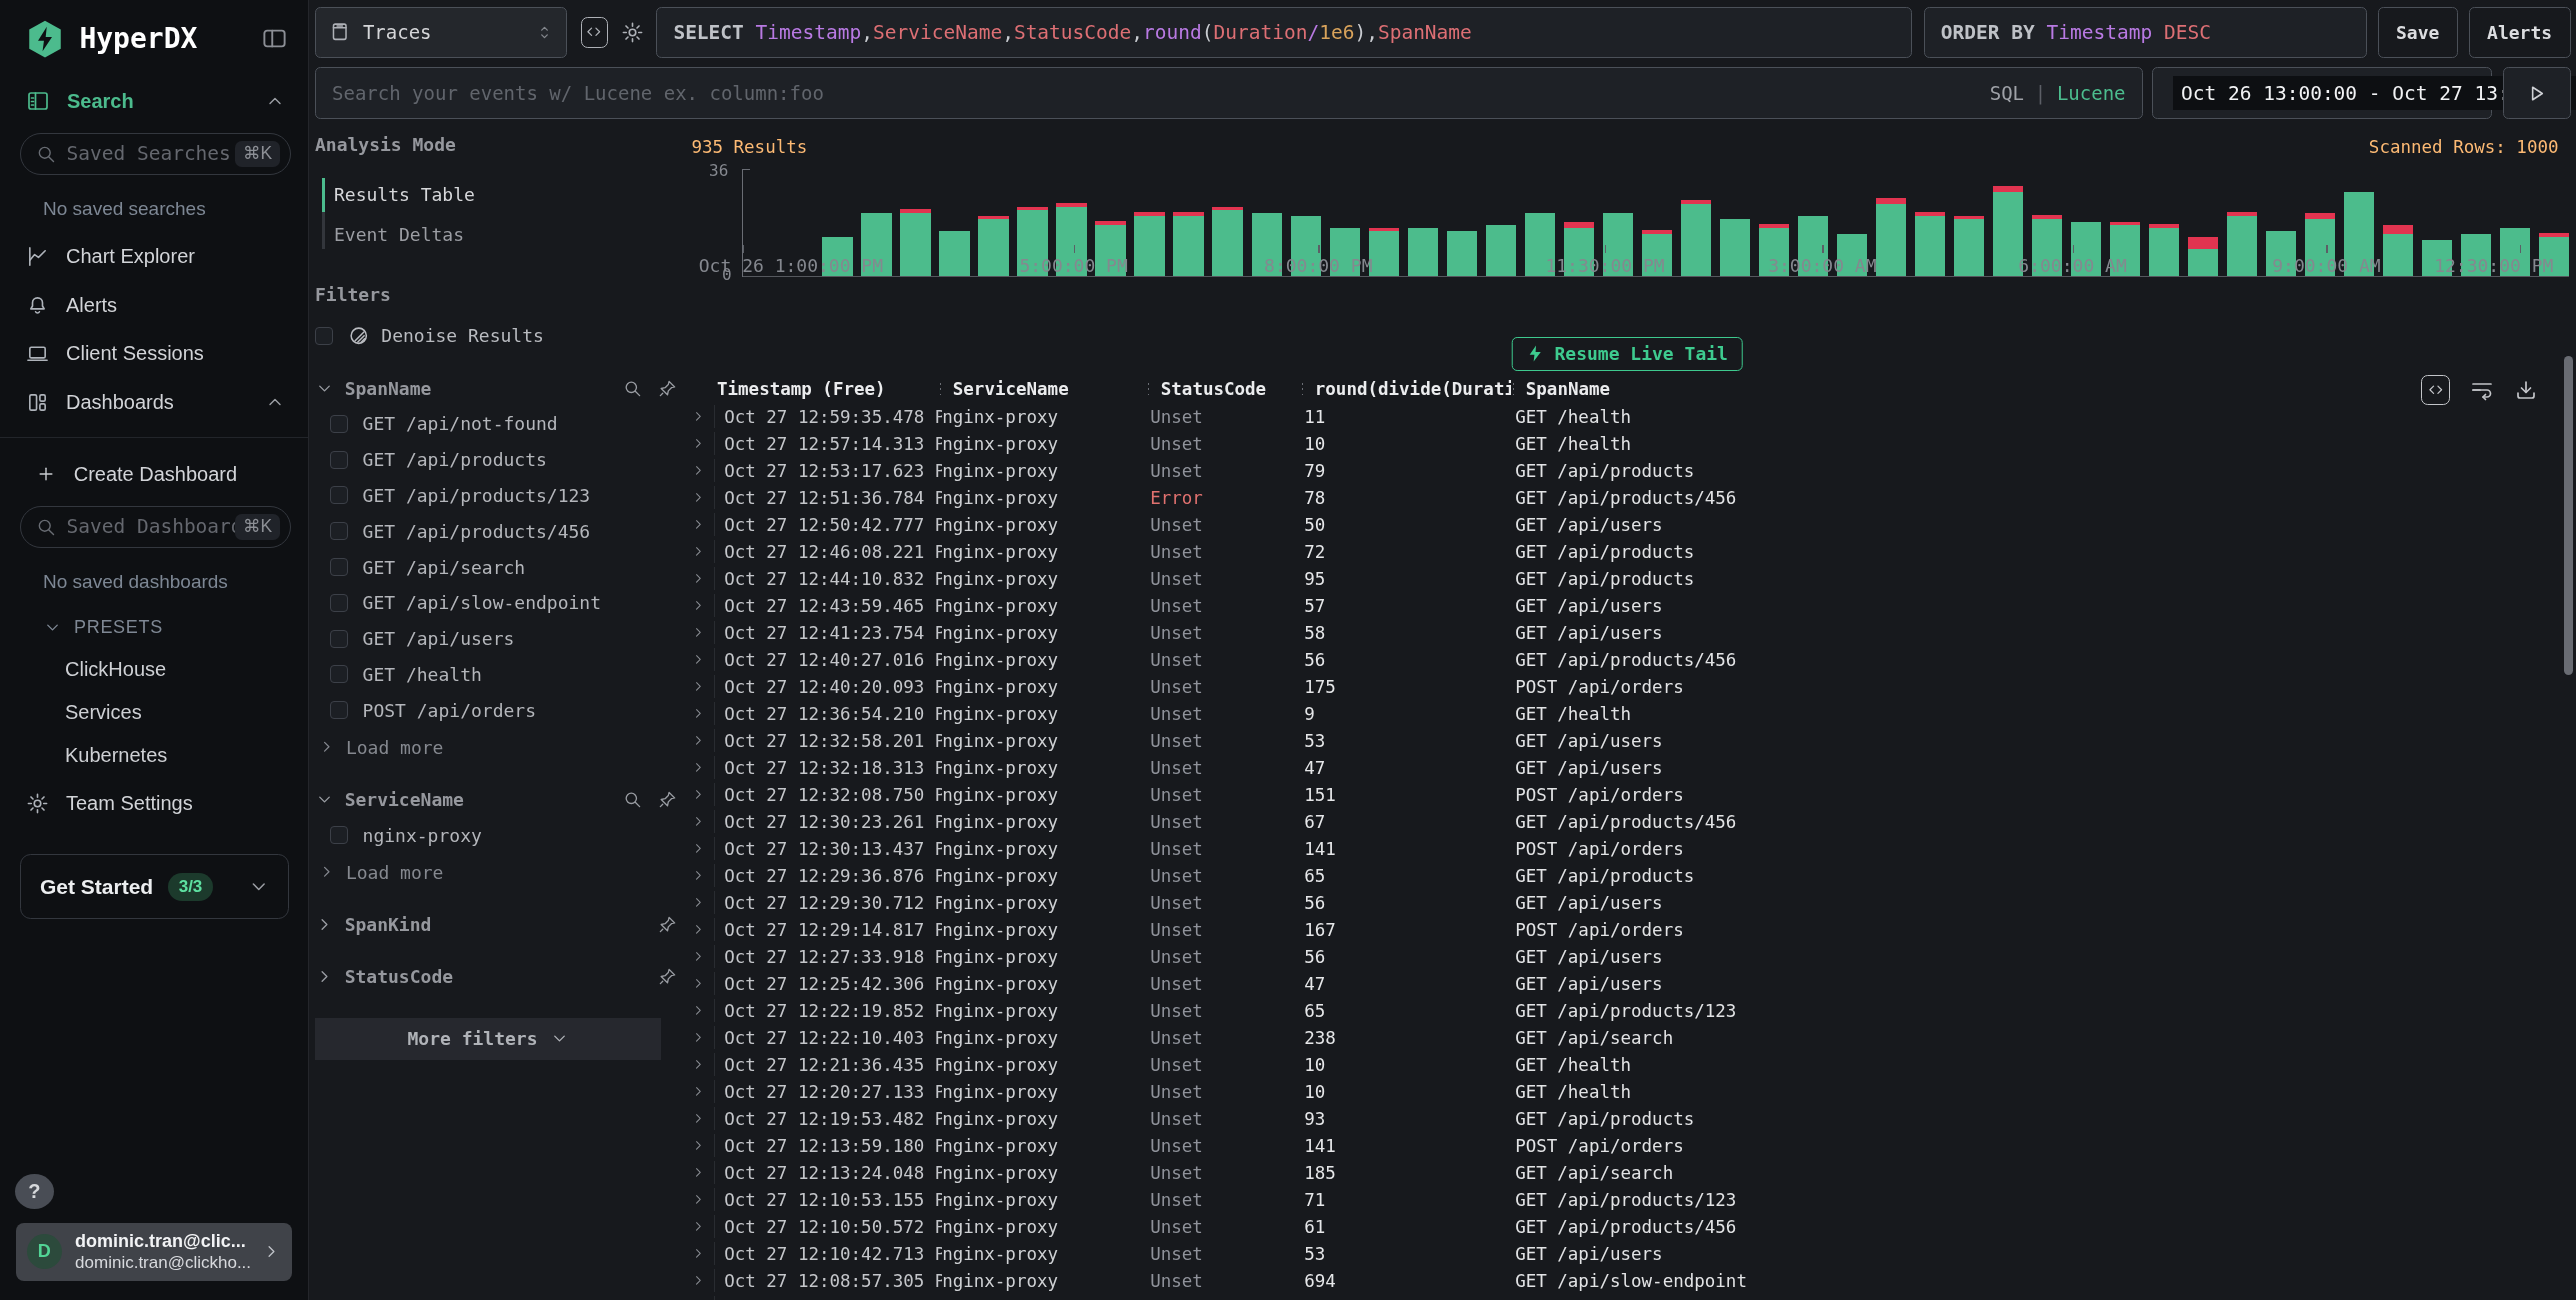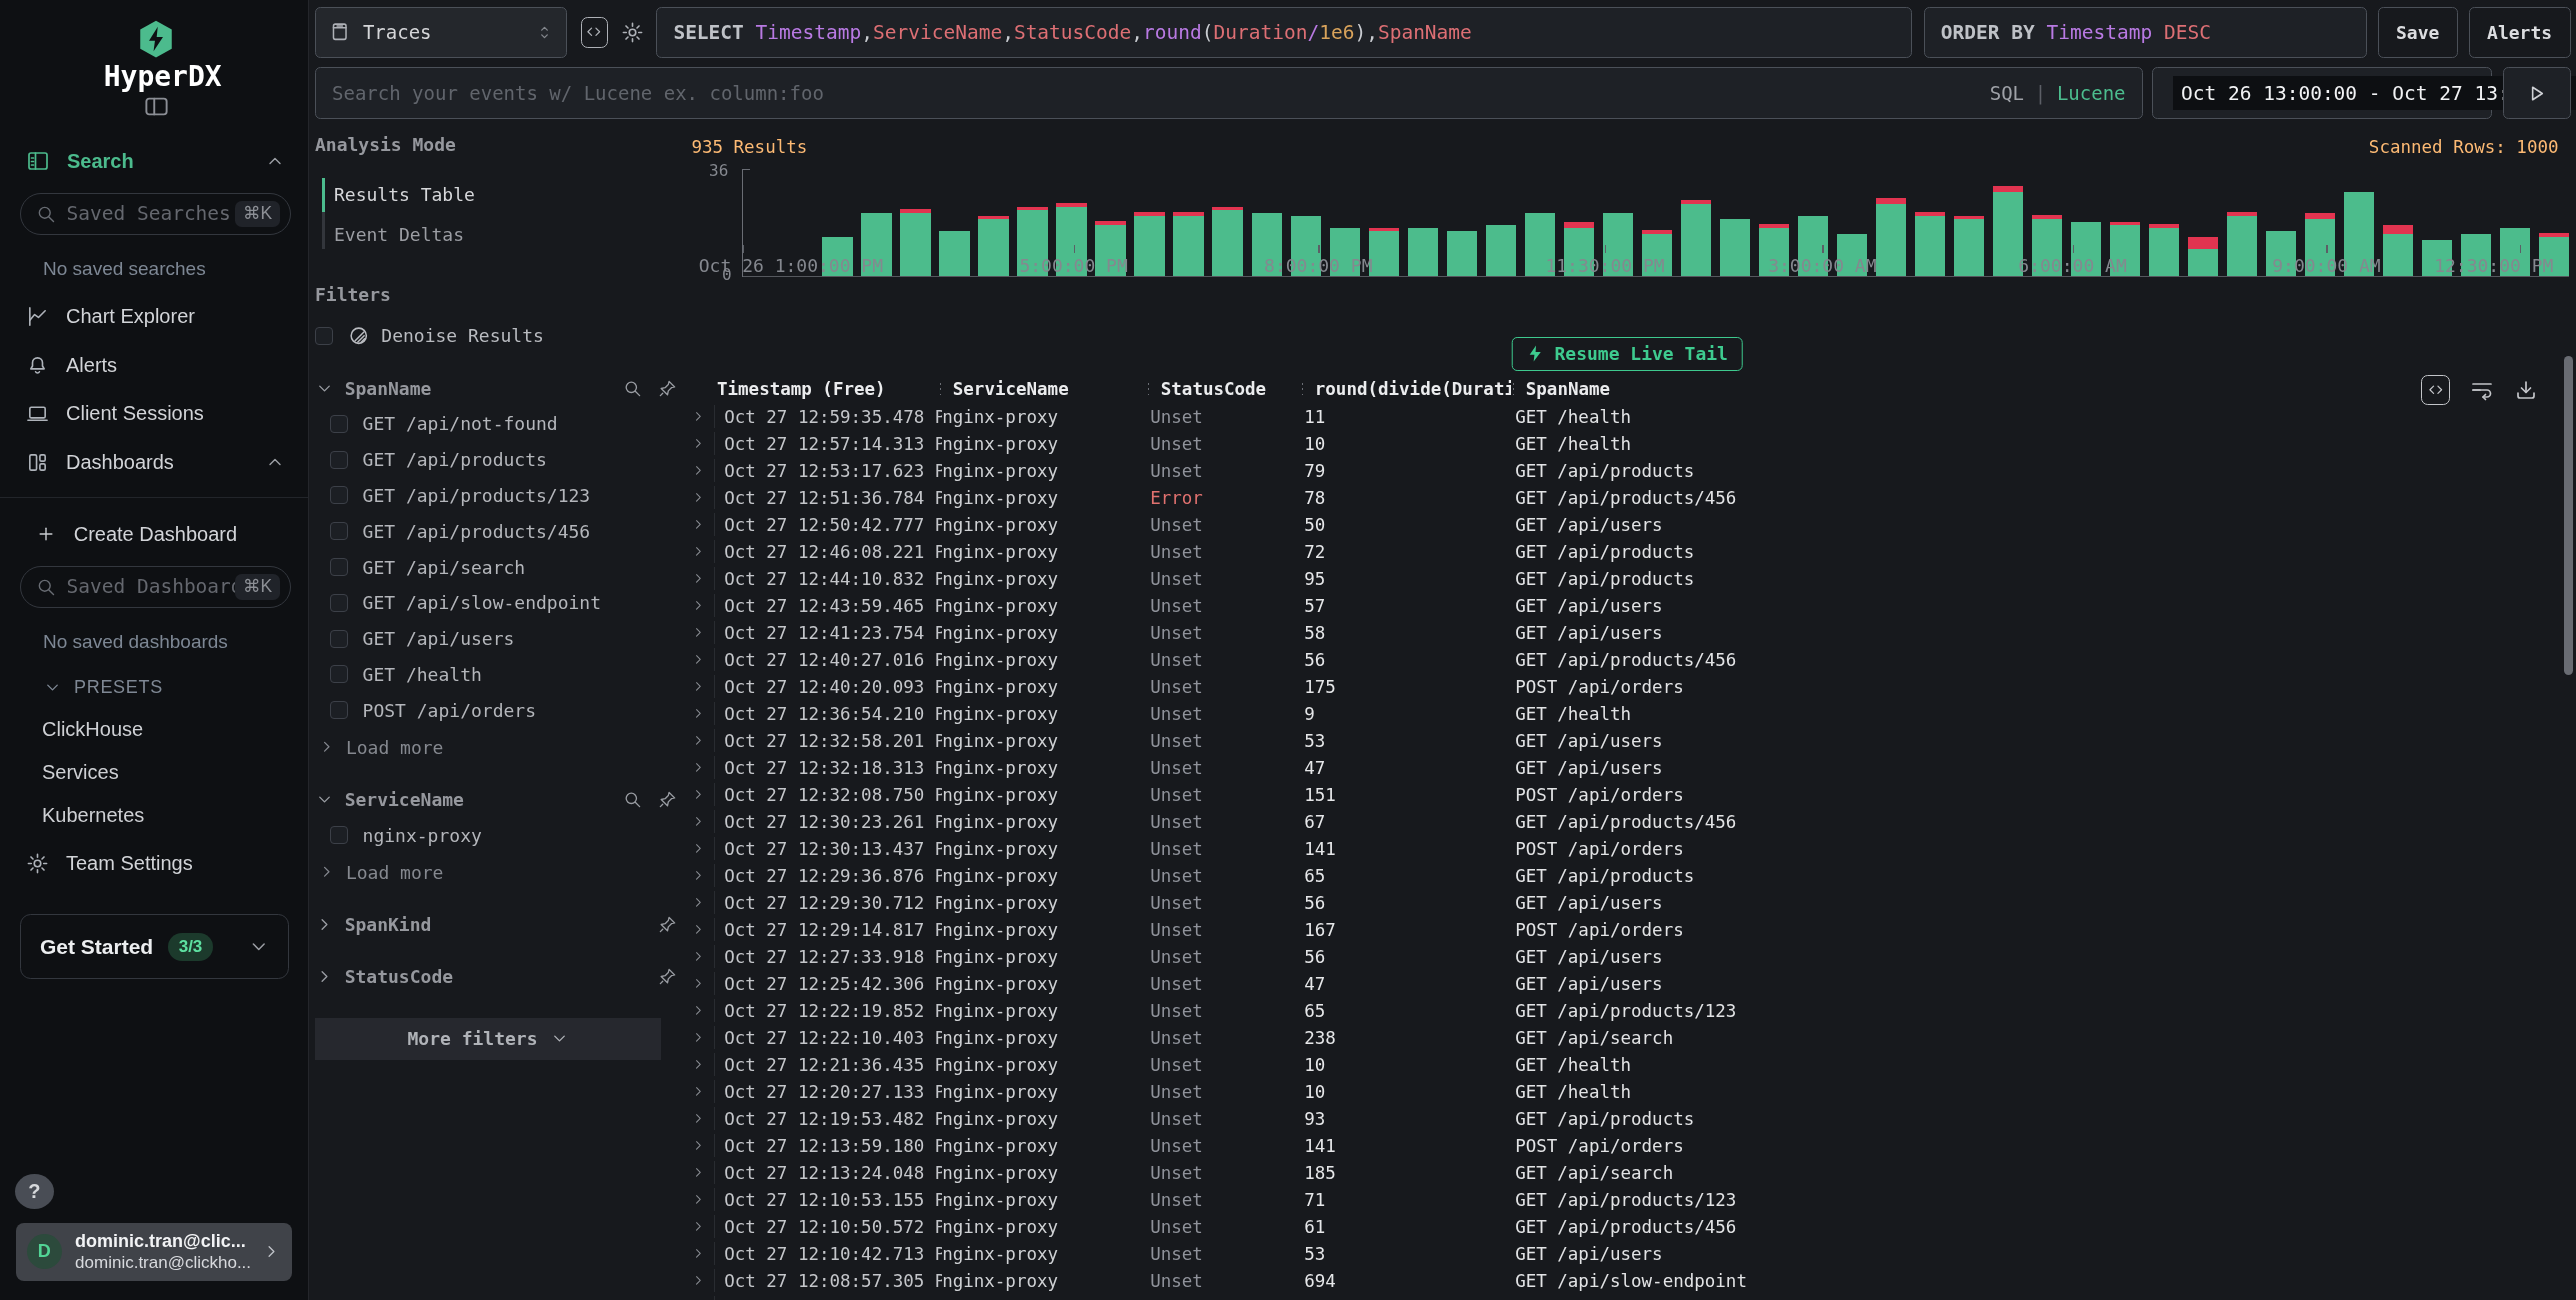--- a/index.html
+++ b/index.html
@@ -12,39 +12,39 @@
   }
   svg.ic { display:inline-block; vertical-align:middle; fill:none; stroke:currentColor; stroke-width:1.7; stroke-linecap:round; stroke-linejoin:round; }
 
   
   .sidebar {
     position:absolute; left:0; top:0; width:309px; height:100%;
     background:#0e1013; border-right:0.7px solid #24262b;
     display:flex; flex-direction:column; padding:17.5px 0 13.4px 0;
     font-family:"Liberation Sans", sans-serif;
   }
-  .logo-row { display:flex; align-items:center; padding:0 20px 0 24px;flex-direction:column; }
+  .logo-row { display:flex; align-items:center; padding:0 20px 0 24px; }
   .logo-hex { width:42px; height:42px; }
   .logo-text { font-family:"DejaVu Sans Mono",monospace; font-weight:bold; font-size:28px; color:#fff; margin-left:13.4px; flex:1; }
   .collapse-btn { color:#8b8e95; }
   .nav-row { display:flex; align-items:center; padding:0 23px 0 25.5px; margin-top:29.5px; color:#c9ccd1; font-size:20px; }
   .nav-row .lbl { margin-left:17.5px; flex:1; font-weight:bold; }
   .nav-row.plain { margin-top:25.5px; font-weight:normal; }
   .nav-row.plain .lbl { font-weight:normal; color:#d2d4d8; }
   .nav-search { color:#4cbb8d; }
   .nav-search .lbl { color:#4cbb8d; }
   .pill-input { display:flex; align-items:center; margin:20px 17.5px 0 20px; border:1.3px solid #33373e; border-radius:671px; padding:6.7px 9.4px 6.7px 14.8px; color:#686c73; }
   .pill-input input { flex:1; background:transparent; border:none; outline:none; color:#9preto; color:#9a9da3; font-size:19.5px; font-family:"DejaVu Sans Mono",monospace; margin-left:10.7px; min-width:0; }
   .pill-input input::placeholder { color:#64676e; }
   .kbd-badge { background:#202329; border-radius:6.7px; padding:2.7px 8px; font-size:17.5px; color:#8d9096; font-family:"Liberation Sans",sans-serif; }
   .muted-line { color:#7d8794; font-size:19px; padding-left:43px; margin-top:23px; }
   .side-divider { height:0.7px; background:#22252a; margin-top:23px; }
   .presets-head { display:flex; align-items:center; color:#7f8894; font-size:18px; letter-spacing:0.7px; padding-left:43px; margin-top:24px; }
   .presets-head .lbl { margin-left:12px; }
-  .preset-item { color:#ced0d4; font-size:20px; padding-left:42px; margin-top:20px; cursor:default; }
+  .preset-item { color:#ced0d4; font-size:20px; padding-left:65px; margin-top:20px; cursor:default; }
   .team-row { margin-top:43px; }
   .gs-card { margin:39px 19px 0 20px; border:1.3px solid #33373e; border-radius:10.7px; padding:17.5px 19px; display:flex; align-items:center; }
   .gs-label { font-weight:bold; font-size:21px; color:#eceef0; }
   .gs-badge { margin-left:14.8px; background:#1c3a2c; color:#5ee0a1; font-weight:bold; font-size:17px; border-radius:671px; padding:4px 10.7px; }
   .gs-chev { margin-left:auto; color:#9a9da3; }
   .promo-card { margin:20px 19px 0 20px; background:#1b1e23; border-radius:10.7px; padding:23px 14.8px 20px 14.8px; text-align:center; }
   .promo-text { color:#c3c6cb; font-size:19.5px; line-height:1.65; }
   .promo-cta { margin:17.5px auto 2.7px auto; display:block; width:88%; background:#173128; color:#3fe18c; font-weight:bold; font-size:19.5px; border:none; border-radius:5.4px; padding:10.7px 6.7px; font-family:"Liberation Sans",sans-serif; cursor:pointer; }
   .side-bottom { margin-top:auto; }
   .help-btn { margin:0 0 13.4px 14.8px; width:39px; height:35px; border-radius:50%; background:#494d55; color:#d6d8db; font-size:20px; font-weight:bold; border:none; display:flex; align-items:center; justify-content:center; }

